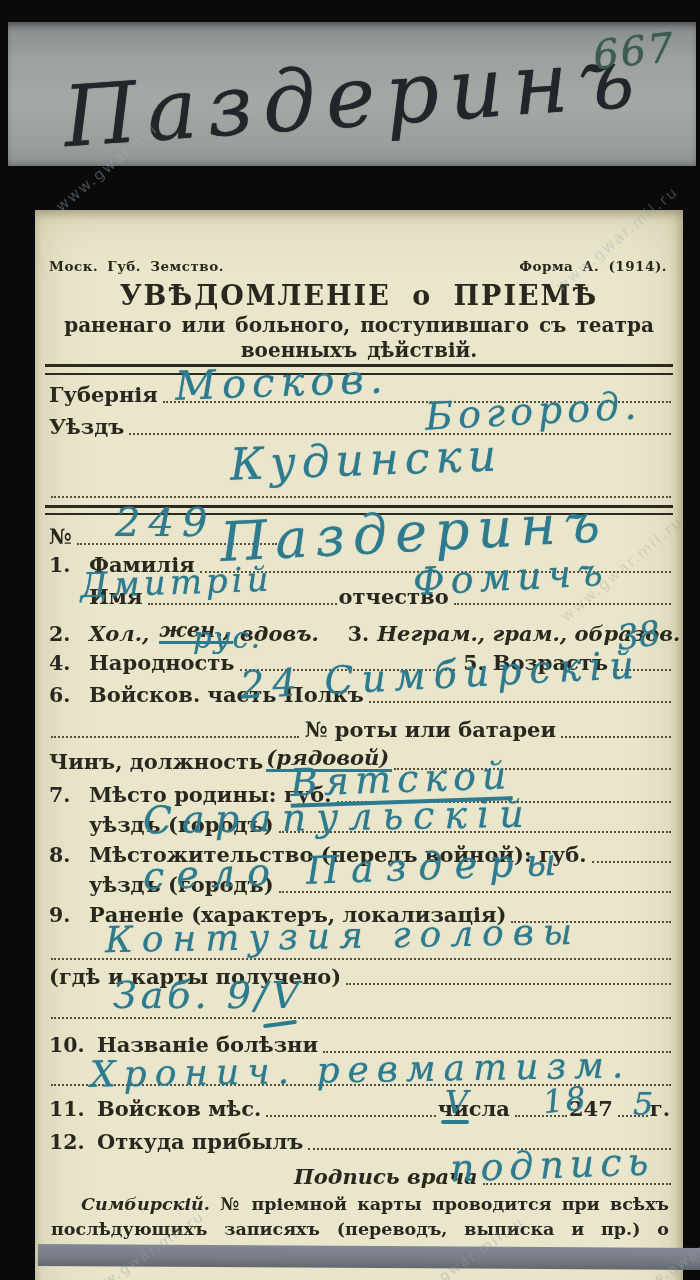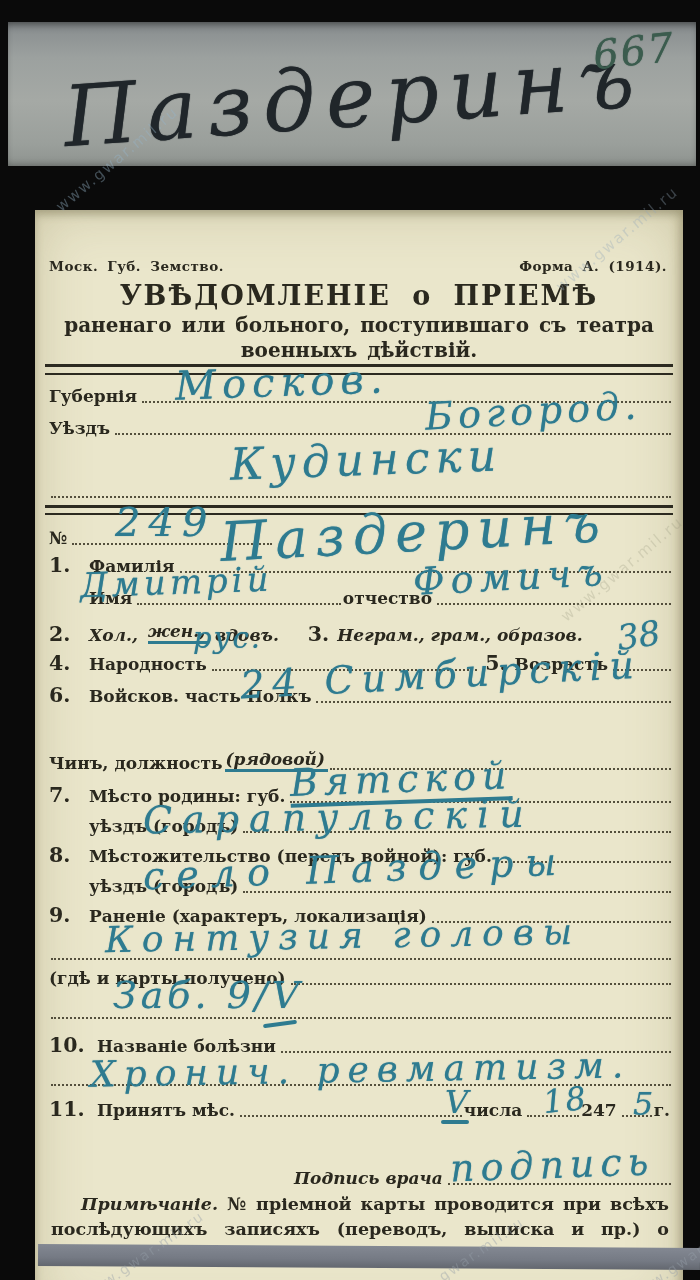--- a/index.html
+++ b/index.html
@@ -35,21 +35,21 @@
          font-weight:bold;letter-spacing:2px;word-spacing:10px;}
   .subtitle{position:absolute;top:103px;left:0;width:100%;padding:0 16px;box-sizing:border-box;
          text-align:center;font-size:20px;font-weight:bold;line-height:1.26;word-spacing:3px;}
   .rule{position:absolute;left:10px;right:10px;background:#2c2a20;}
   .rule-a{top:154px;height:3px;}
   .rule-b{top:163px;height:2px;}
   .rule-c{top:295px;height:3px;}
   .rule-d{top:303px;height:2px;}
   
   .frow{position:absolute;left:14px;right:10px;height:30px;display:flex;align-items:flex-end;}
-  .lbl{font-size:17px;font-weight:bold;white-space:nowrap;line-height:1;padding:0 3px 0 0;}
+  .lbl{font-size:21px;font-weight:bold;white-space:nowrap;line-height:1;padding:0 3px 0 0;}
   .num{font-size:20.5px;font-weight:bold;white-space:nowrap;line-height:1;width:40px;flex:0 0 auto;}
   .num-in{font-size:20.5px;font-weight:bold;line-height:1;margin:0 8px 0 6px;flex:0 0 auto;}
   .it{font-style:italic;}
   .dots{flex:1 1 auto;border-bottom:2px dotted rgba(58,53,36,.85);margin:0 2px 2px 2px;height:1px;}
   .dots-fix{flex:0 0 auto;border-bottom:2px dotted rgba(58,53,36,.85);margin:0 2px 2px 2px;height:1px;}
   .spacer{flex:1 1 auto;}
   .indent{padding-left:40px;}
   .u-ink{border-bottom:3px solid #2e7b90;padding-bottom:1px;}
   .opt{margin-right:7px;}
   .note{position:absolute;left:16px;right:14px;top:982px;font-size:17.5px;font-weight:bold;
@@ -163,20 +163,25 @@
       <span class="num-in">5.</span>
       <span class="lbl">Возрастъ</span>
       <span class="dots dots-fix" style="flex-basis:58px"></span>
     </div>
 
     <div class="frow" style="top:465px">
       <span class="num">6.</span>
       <span class="lbl">Войсков. часть Полкъ</span>
       <span class="dots"></span>
     </div>
+    <div class="frow" style="top:500px">
+      <span class="dots"></span>
+      <span class="lbl" style="padding-left:4px">№ роты или батареи</span>
+      <span class="dots dots-fix" style="flex-basis:110px"></span>
+    </div>
 
     <div class="frow" style="top:532px">
       <span class="lbl">Чинъ, должность</span>
       <span class="lbl it u-ink">(рядовой)</span>
       <span class="dots"></span>
     </div>
 
     <div class="frow" style="top:565px">
       <span class="num">7.</span>
       <span class="lbl">Мѣсто родины: губ.</span>
@@ -218,36 +223,41 @@
       <span class="num" style="width:48px">10.</span>
       <span class="lbl">Названіе болѣзни</span>
       <span class="dots"></span>
     </div>
     <div class="frow" style="top:848px">
       <span class="dots"></span>
     </div>
 
     <div class="frow" style="top:879px">
       <span class="num" style="width:48px">11.</span>
-      <span class="lbl">Принятъ мѣс.</span>
+      <span class="lbl">Войсков мѣс.</span>
       <span class="dots"></span>
       <span class="lbl">числа</span>
       <span class="dots dots-fix" style="flex-basis:52px"></span>
       <span class="lbl">247</span>
       <span class="dots dots-fix" style="flex-basis:30px"></span>
       <span class="lbl">г.</span>
     </div>
 
+    <div class="frow" style="top:912px">
+      <span class="num" style="width:48px">12.</span>
+      <span class="lbl">Откуда прибылъ</span>
+      <span class="dots"></span>
+    </div>
 
     <div class="frow" style="top:947px;padding-left:245px">
       <span class="lbl it">Подпись врача</span>
       <span class="dots"></span>
     </div>
 
-    <p class="note"><span class="it">Примѣчаніе.</span> <span>№ пріемной карты проводится при всѣхъ послѣдующихъ записяхъ (переводъ, выписка и пр.) о томъ же раненомъ или больномъ.</span></p>
+    <p class="note"><span class="it">Симбирскій.</span> <span>№ пріемной карты проводится при всѣхъ послѣдующихъ записяхъ (переводъ, выписка и пр.) о томъ же раненомъ или больномъ.</span></p>
 
     <div class="ink i-gub">Москов.</div>
     <div class="ink i-uezd">Богород.</div>
     <div class="ink i-hosp">Кудински</div>
     <div class="ink i-no">249</div>
     <div class="ink i-fam">Паздеринъ</div>
     <div class="ink i-name">Дмитрій</div>
     <div class="ink i-patr">Фомичъ</div>
     <div class="ink i-nat">рус.</div>
     <div class="ink i-age">38</div>

